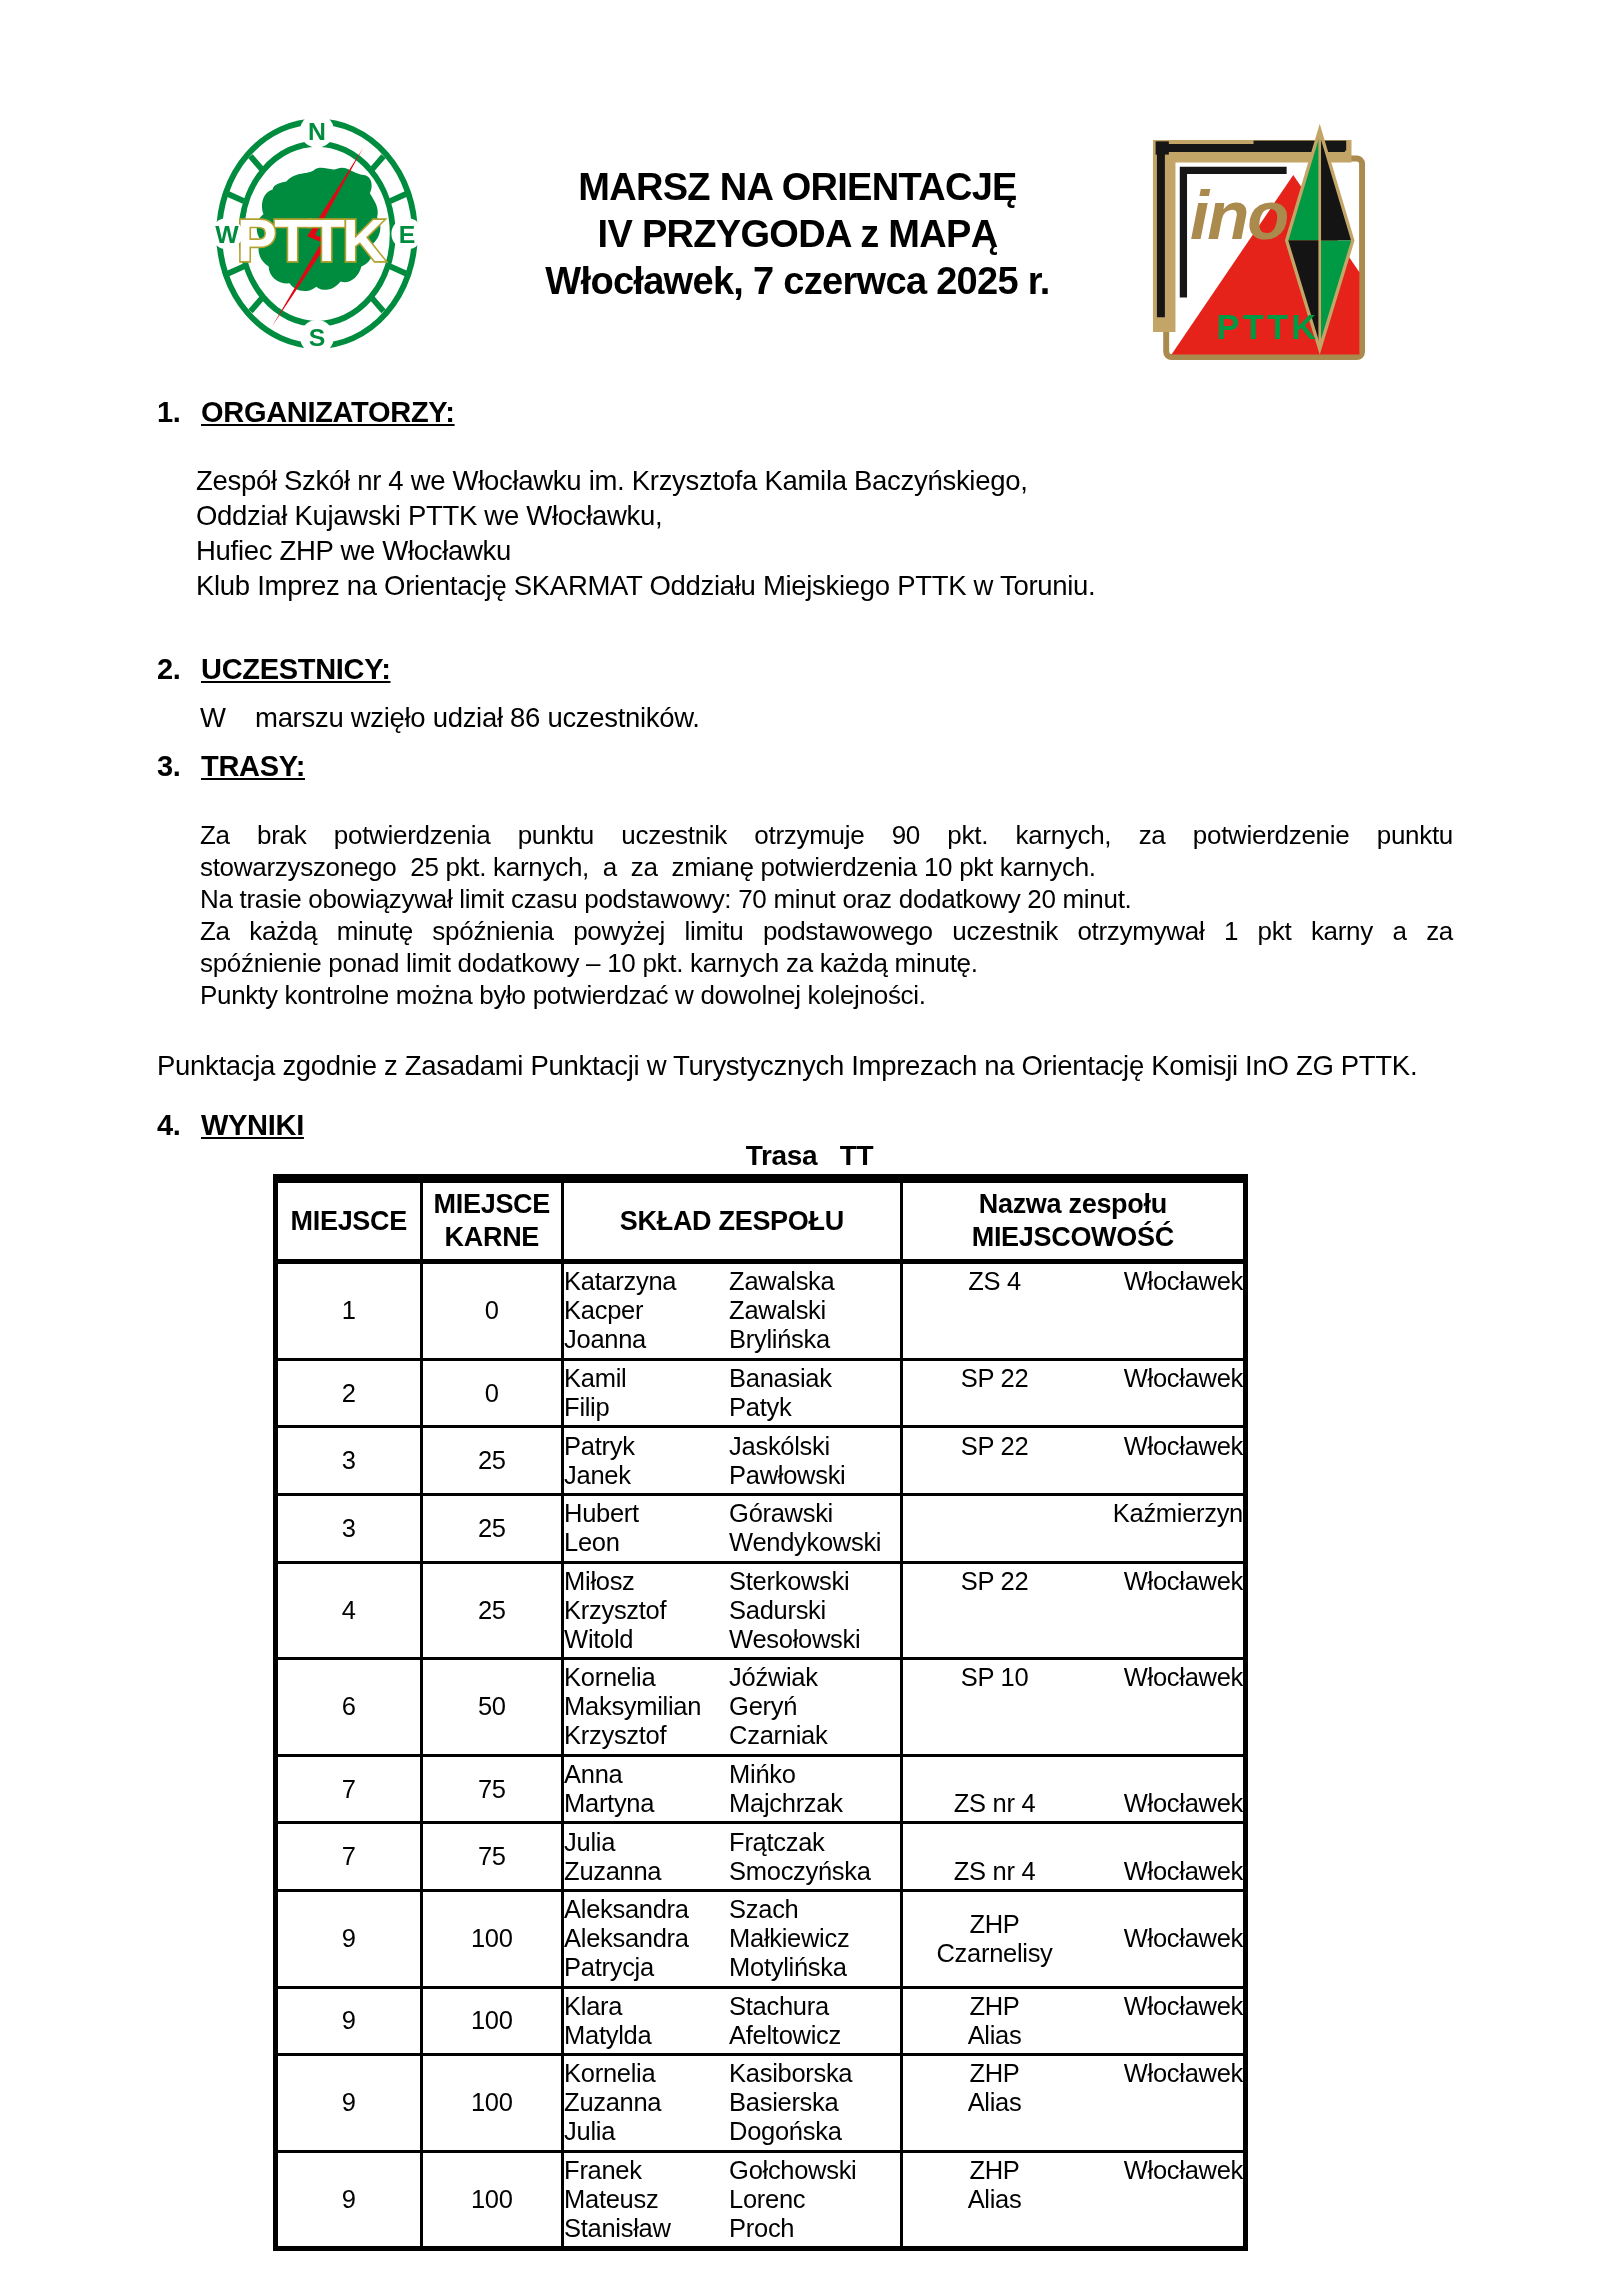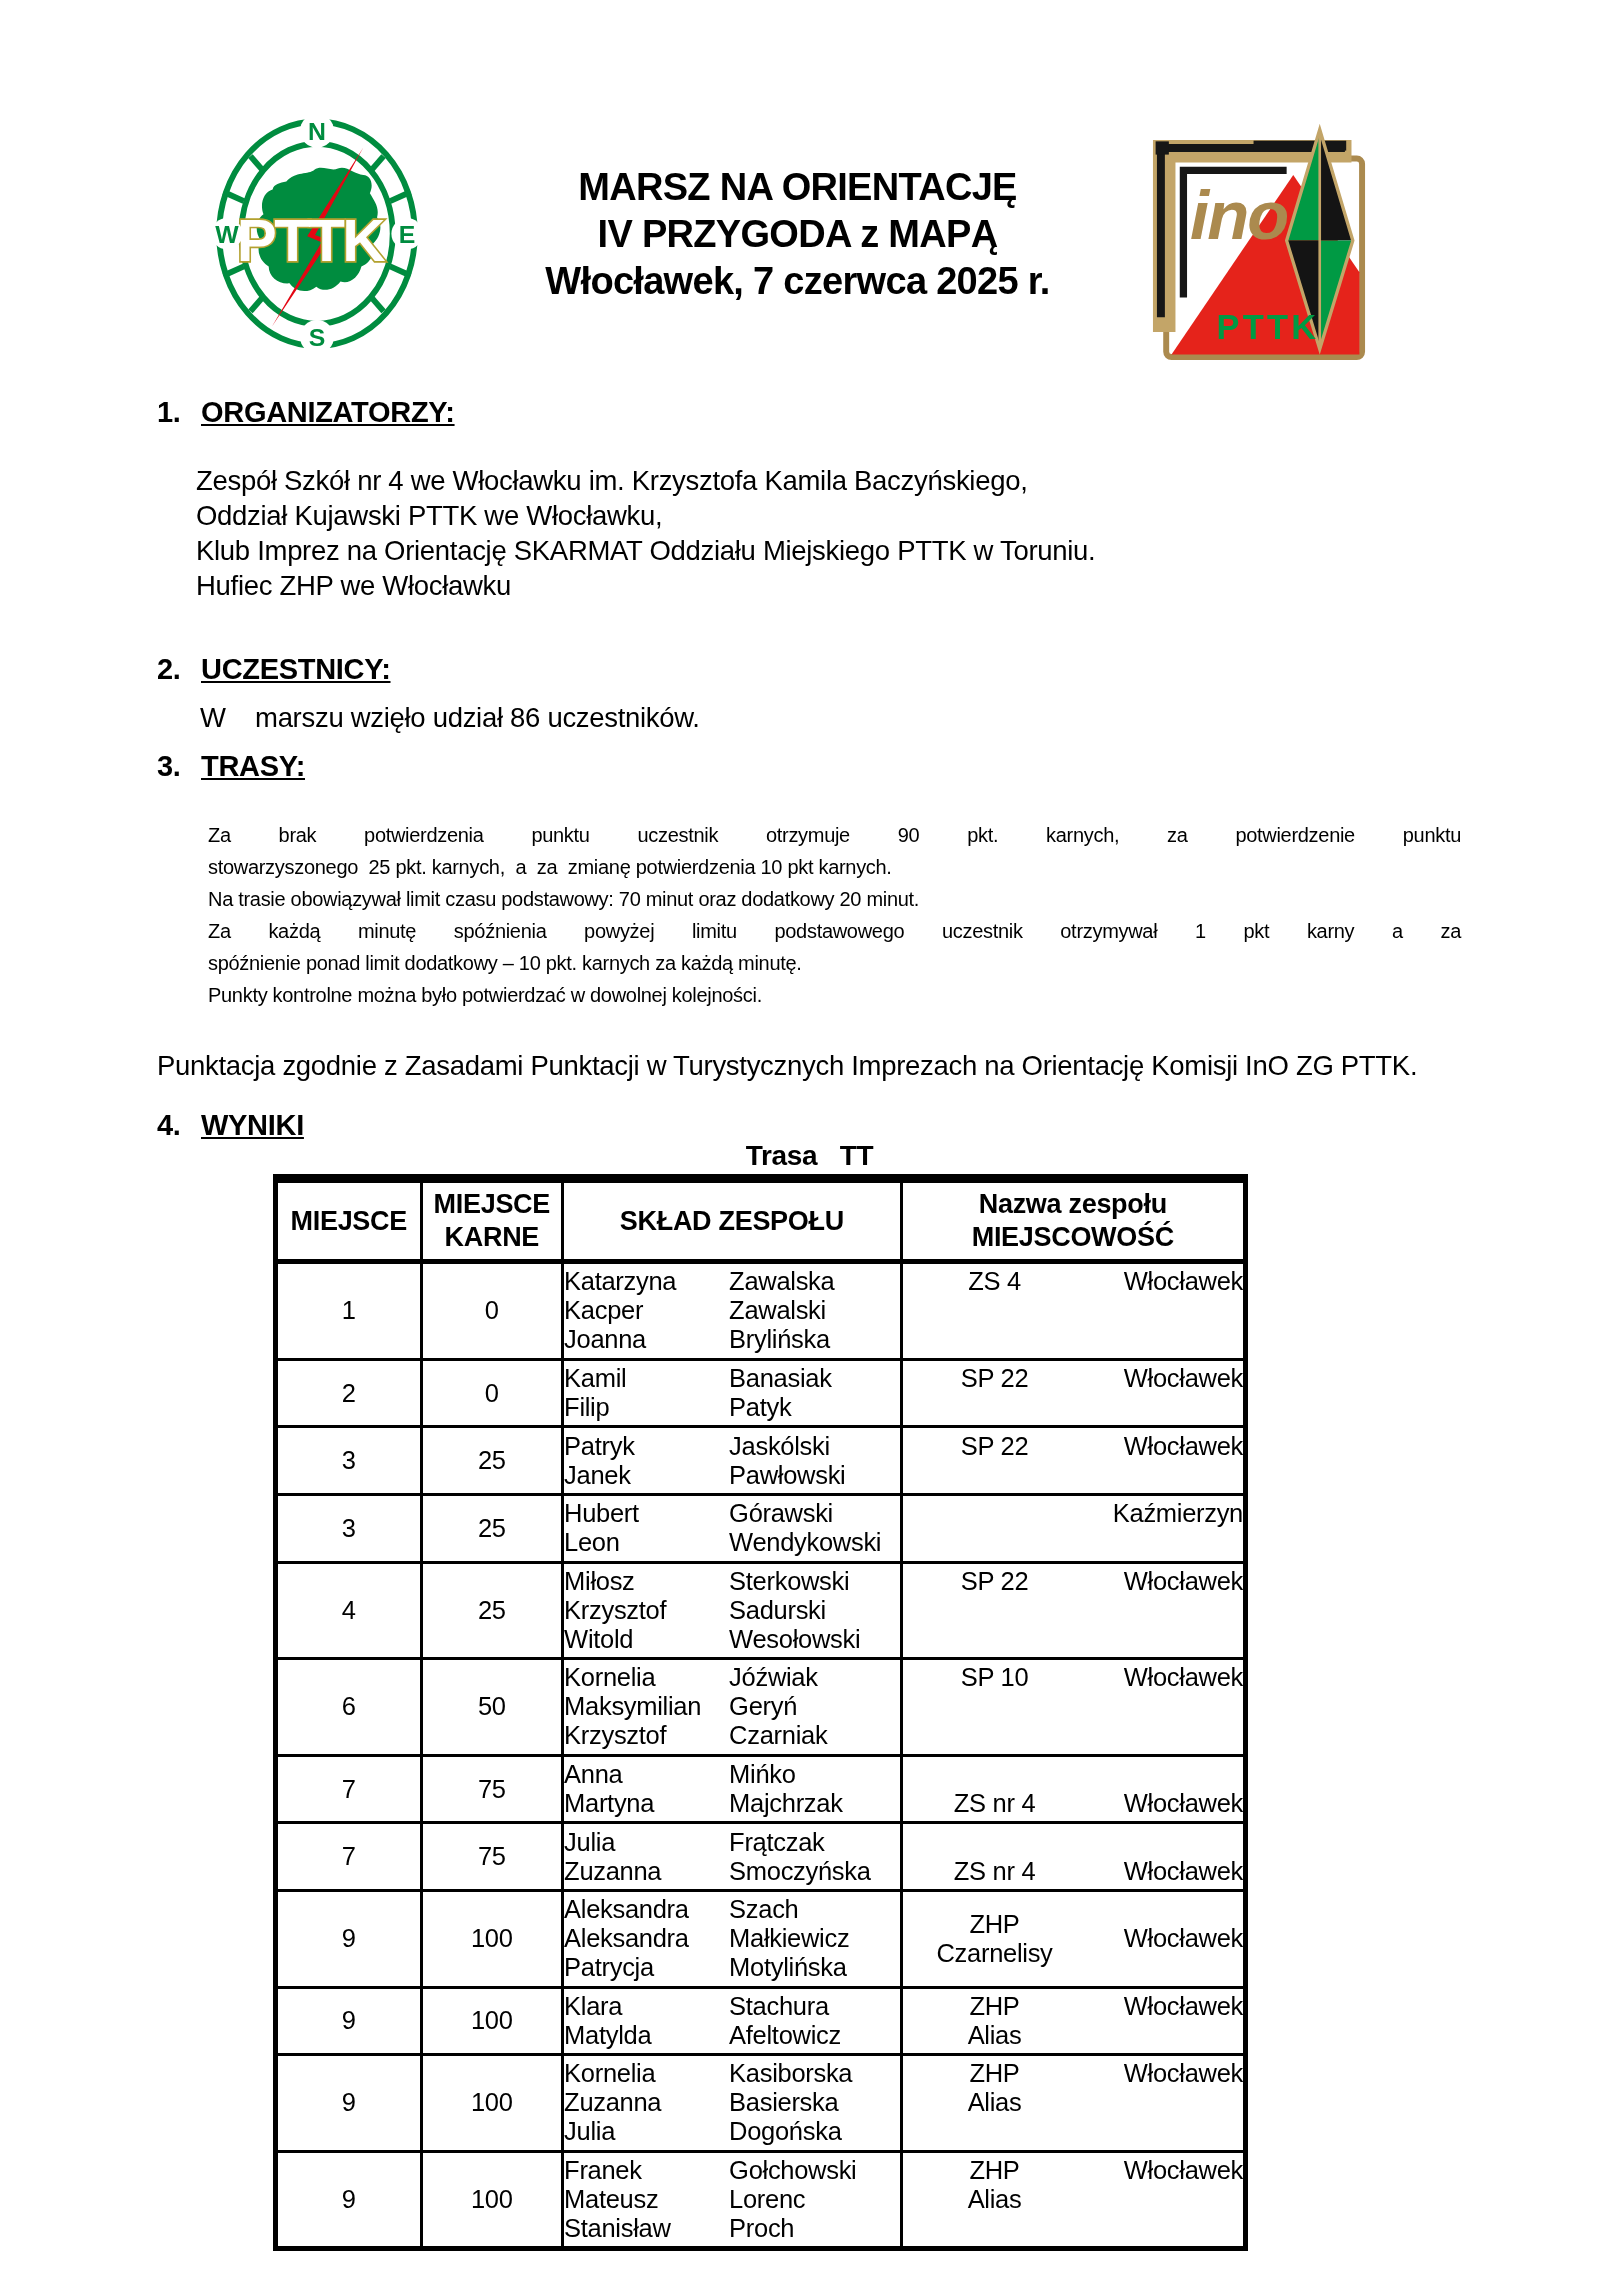--- a/index.html
+++ b/index.html
@@ -12,21 +12,21 @@
   .doc-title{position:absolute;left:428px;top:164px;width:739px;text-align:center;
              font-weight:bold;font-size:38px;line-height:47px;letter-spacing:-0.7px;}
 
   
   .sec-h{position:absolute;left:157px;font-weight:bold;font-size:29px;letter-spacing:-0.3px;white-space:pre;text-decoration:underline;}
   .sec-h .num{display:inline-block;width:44px;}
 
   .body-block{position:absolute;font-size:27.5px;line-height:35px;letter-spacing:-0.3px;}
   .pre{white-space:pre;}
 
-  .par{position:absolute;left:208px;width:1253px;font-size:20px;line-height:32px;letter-spacing:-0.3px;}
+  .par{position:absolute;left:200px;width:1253px;font-size:26px;line-height:32px;letter-spacing:-0.3px;}
   .par .pline{white-space:pre-wrap;}
   .par .pline.just{text-align:justify;text-align-last:justify;white-space:normal;}
 
   .route-label{position:absolute;left:273px;width:1073px;top:1140px;text-align:center;
                font-weight:bold;font-size:28px;white-space:pre;letter-spacing:-0.3px;}
 
   
   table.results{position:absolute;left:273px;top:1174px;width:975px;border-collapse:collapse;
                 table-layout:fixed;border:5.9px solid #000;border-top:9.8px solid #000;
                 font-size:25.5px;line-height:29px;letter-spacing:-0.3px;}
@@ -108,22 +108,22 @@
       <polygon points="262,46 312,214 262,378 212,214" fill="none" stroke="#c3a568" stroke-width="5"></polygon>
       <line x1="262" y1="46" x2="262" y2="378" stroke="#c3a568" stroke-width="4"></line>
     </g>
     <text x="106" y="362" font-size="52" font-weight="bold" fill="#009a44" letter-spacing="5">PTTK</text>
   </svg>
 
   <div class="sec-h" style="top:396px"><span class="num">1.</span><span>ORGANIZATORZY:</span></div>
   <div class="body-block" id="org-lines" style="top:463px;left:196px;width:1269px">
       <div>Zespół Szkół nr 4 we Włocławku im. Krzysztofa Kamila Baczyńskiego,</div>
       <div>Oddział Kujawski PTTK we Włocławku,</div>
+      <div>Hufiec ZHP we Włocławku</div>
       <div>Klub Imprez na Orientację SKARMAT Oddziału Miejskiego PTTK w Toruniu.</div>
-      <div>Hufiec ZHP we Włocławku</div>
     </div>
 
   <div class="sec-h" style="top:653px"><span class="num">2.</span><span>UCZESTNICY:</span></div>
   <div class="body-block pre" style="top:700px;left:200px">W    marszu wzięło udział 86 uczestników.</div>
 
   <div class="sec-h" style="top:750px"><span class="num">3.</span><span>TRASY:</span></div>
   <div class="par" id="trasy-par" style="top:819px">
       <div class="pline just">Za brak potwierdzenia punktu uczestnik otrzymuje 90 pkt. karnych,  za potwierdzenie punktu</div>
       <div class="pline">stowarzyszonego  25 pkt. karnych,  a  za  zmianę potwierdzenia 10 pkt karnych.</div>
       <div class="pline">Na trasie obowiązywał limit czasu podstawowy: 70 minut oraz dodatkowy 20 minut.</div>

